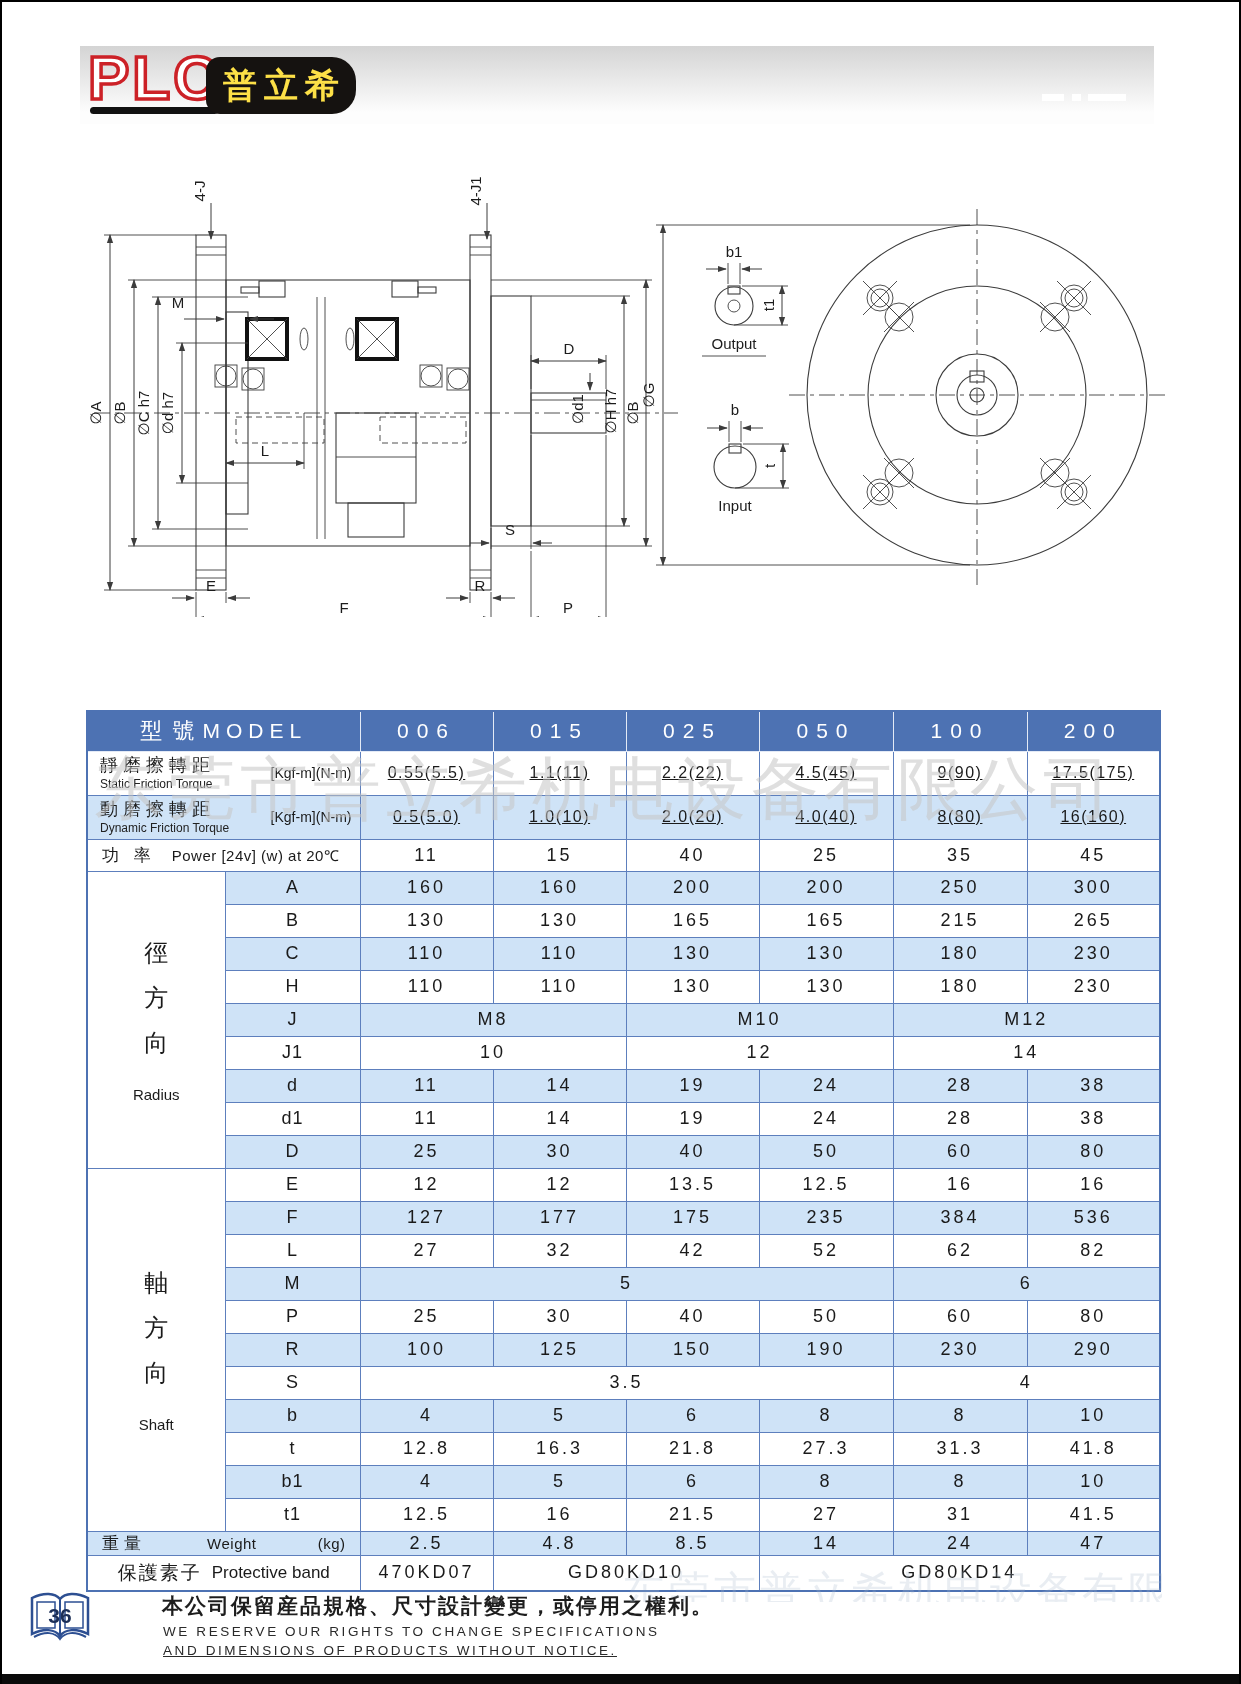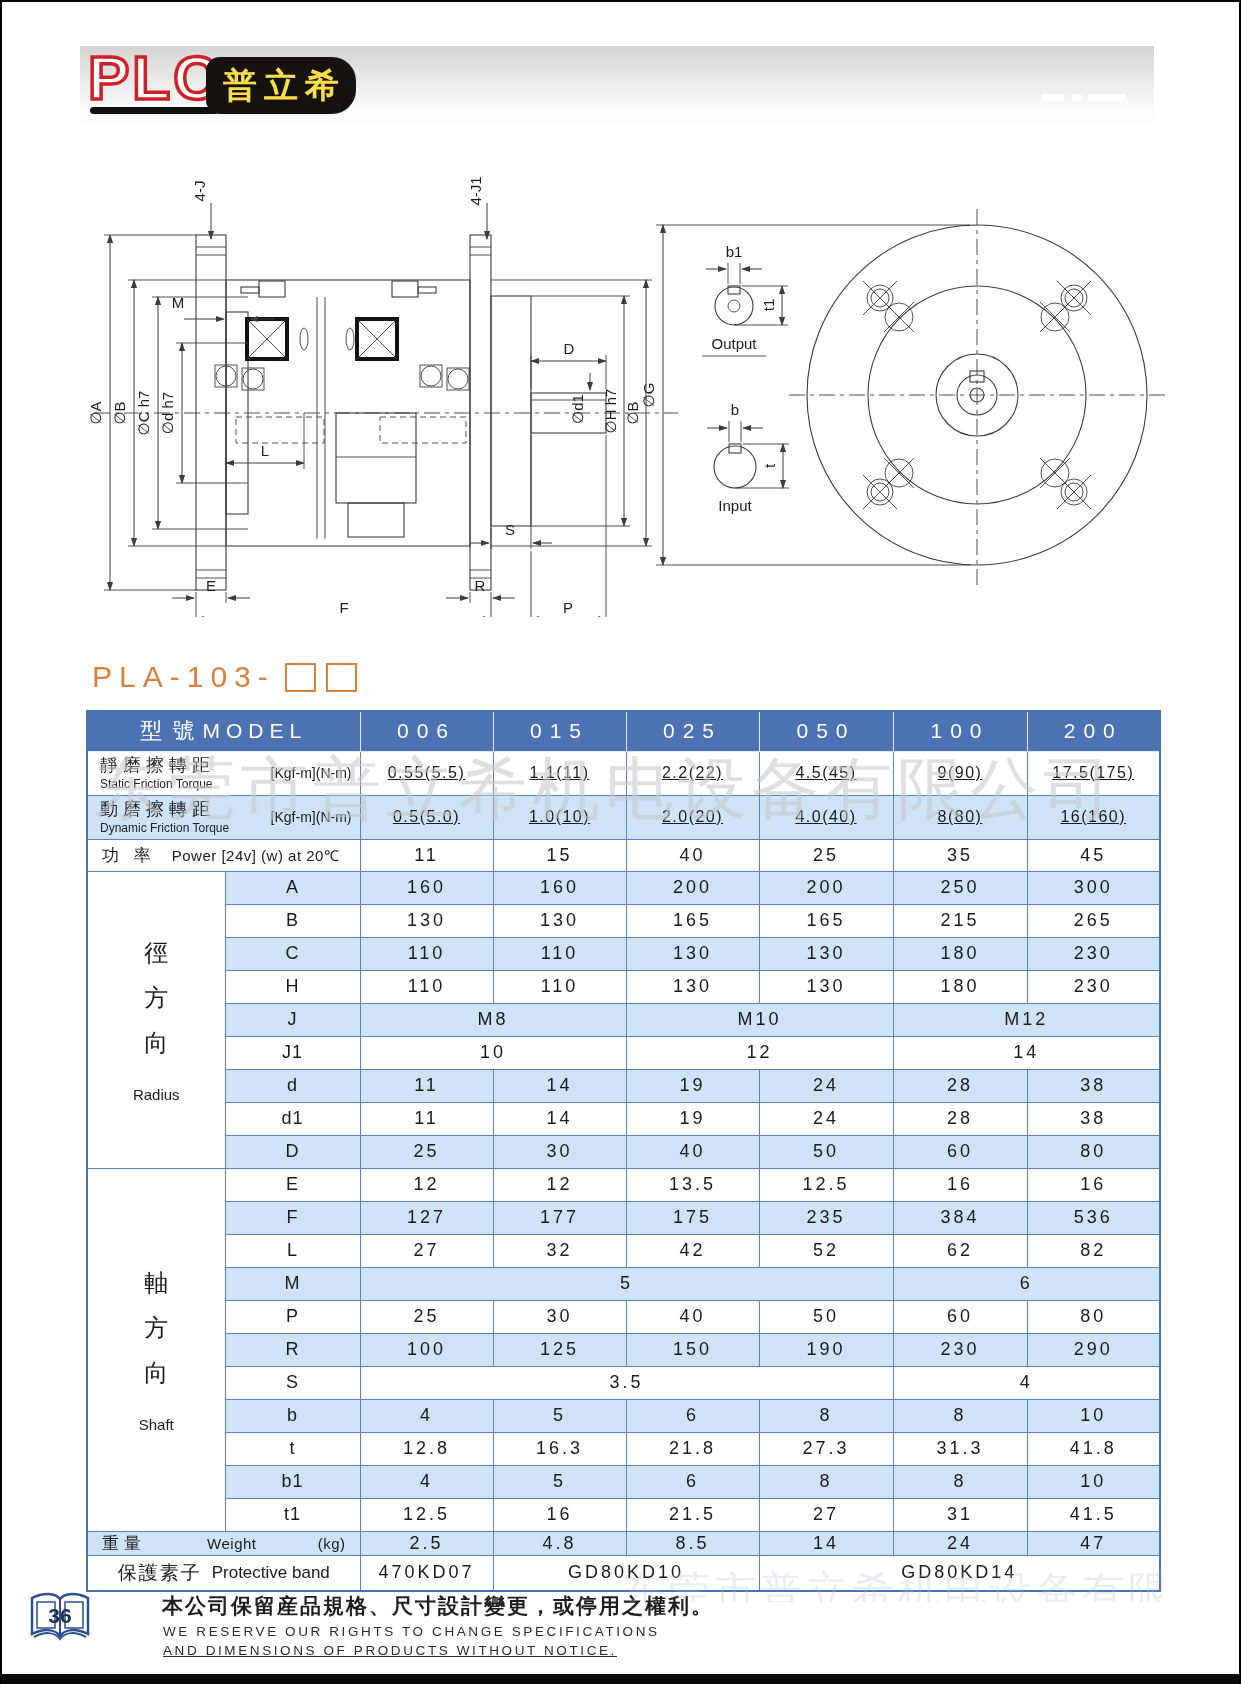--- a/index.html
+++ b/index.html
@@ -300,25 +300,20 @@
           <line class="dim1" x1="677" y1="281" x2="657" y2="281"></line>
         <line class="thin" x1="657" y1="297" x2="703" y2="297"></line>
           <line class="thin" x1="649" y1="341" x2="703" y2="341"></line>
         <line class="dim" x1="697" y1="297" x2="697" y2="341"></line>
         <text transform="rotate(-90 689 319)" x="689" y="319" text-anchor="middle">t</text>
         <text x="649" y="364" text-anchor="middle">Input</text>
       </g>
     </g>
   </svg>
 
-  <div class="model-title">
-    <span class="txt">PLA-103-</span>
-    <span class="model-box"></span>
-    <span class="model-box"></span>
-  </div>
 
   <div class="wmark">东莞市普立希机电设备有限公司</div>
   <div class="wmark2">东莞市普立希机电设备有限公司</div>
 
   <table class="spec">
     <colgroup>
         <col style="width:138px">
         <col style="width:135px">
         <col style="width:133px">
         <col style="width:133px">

